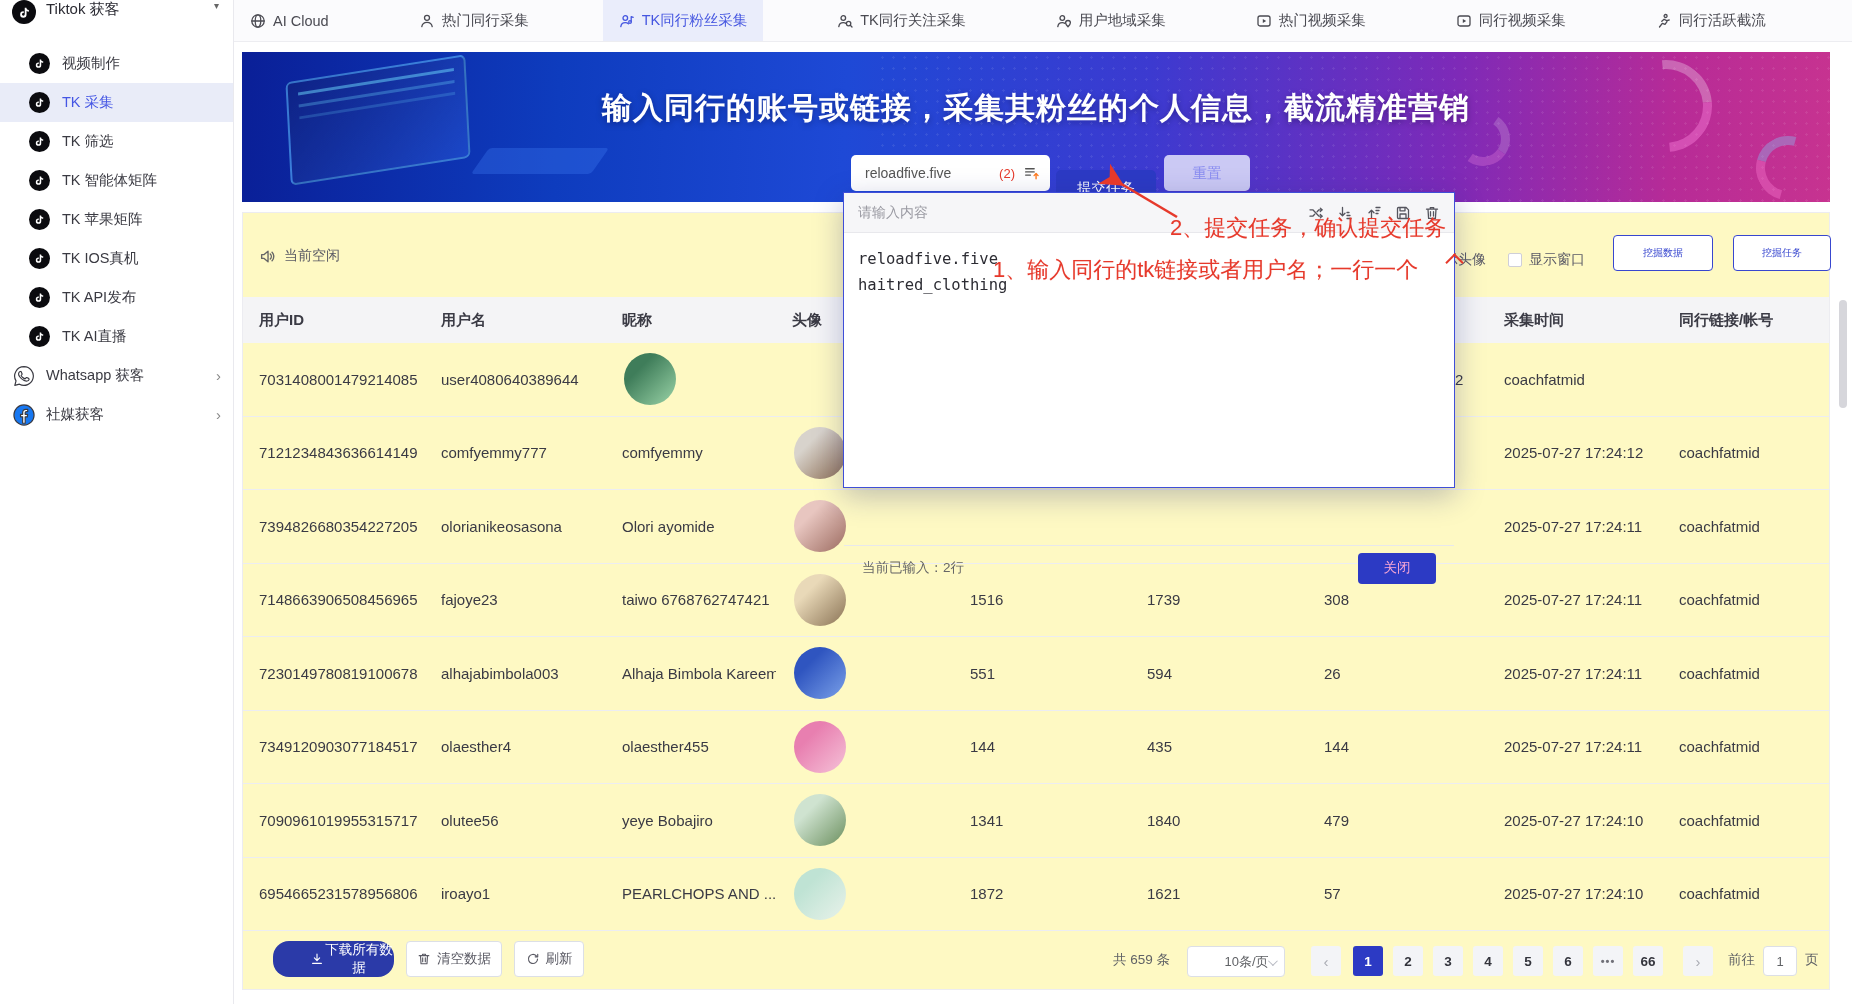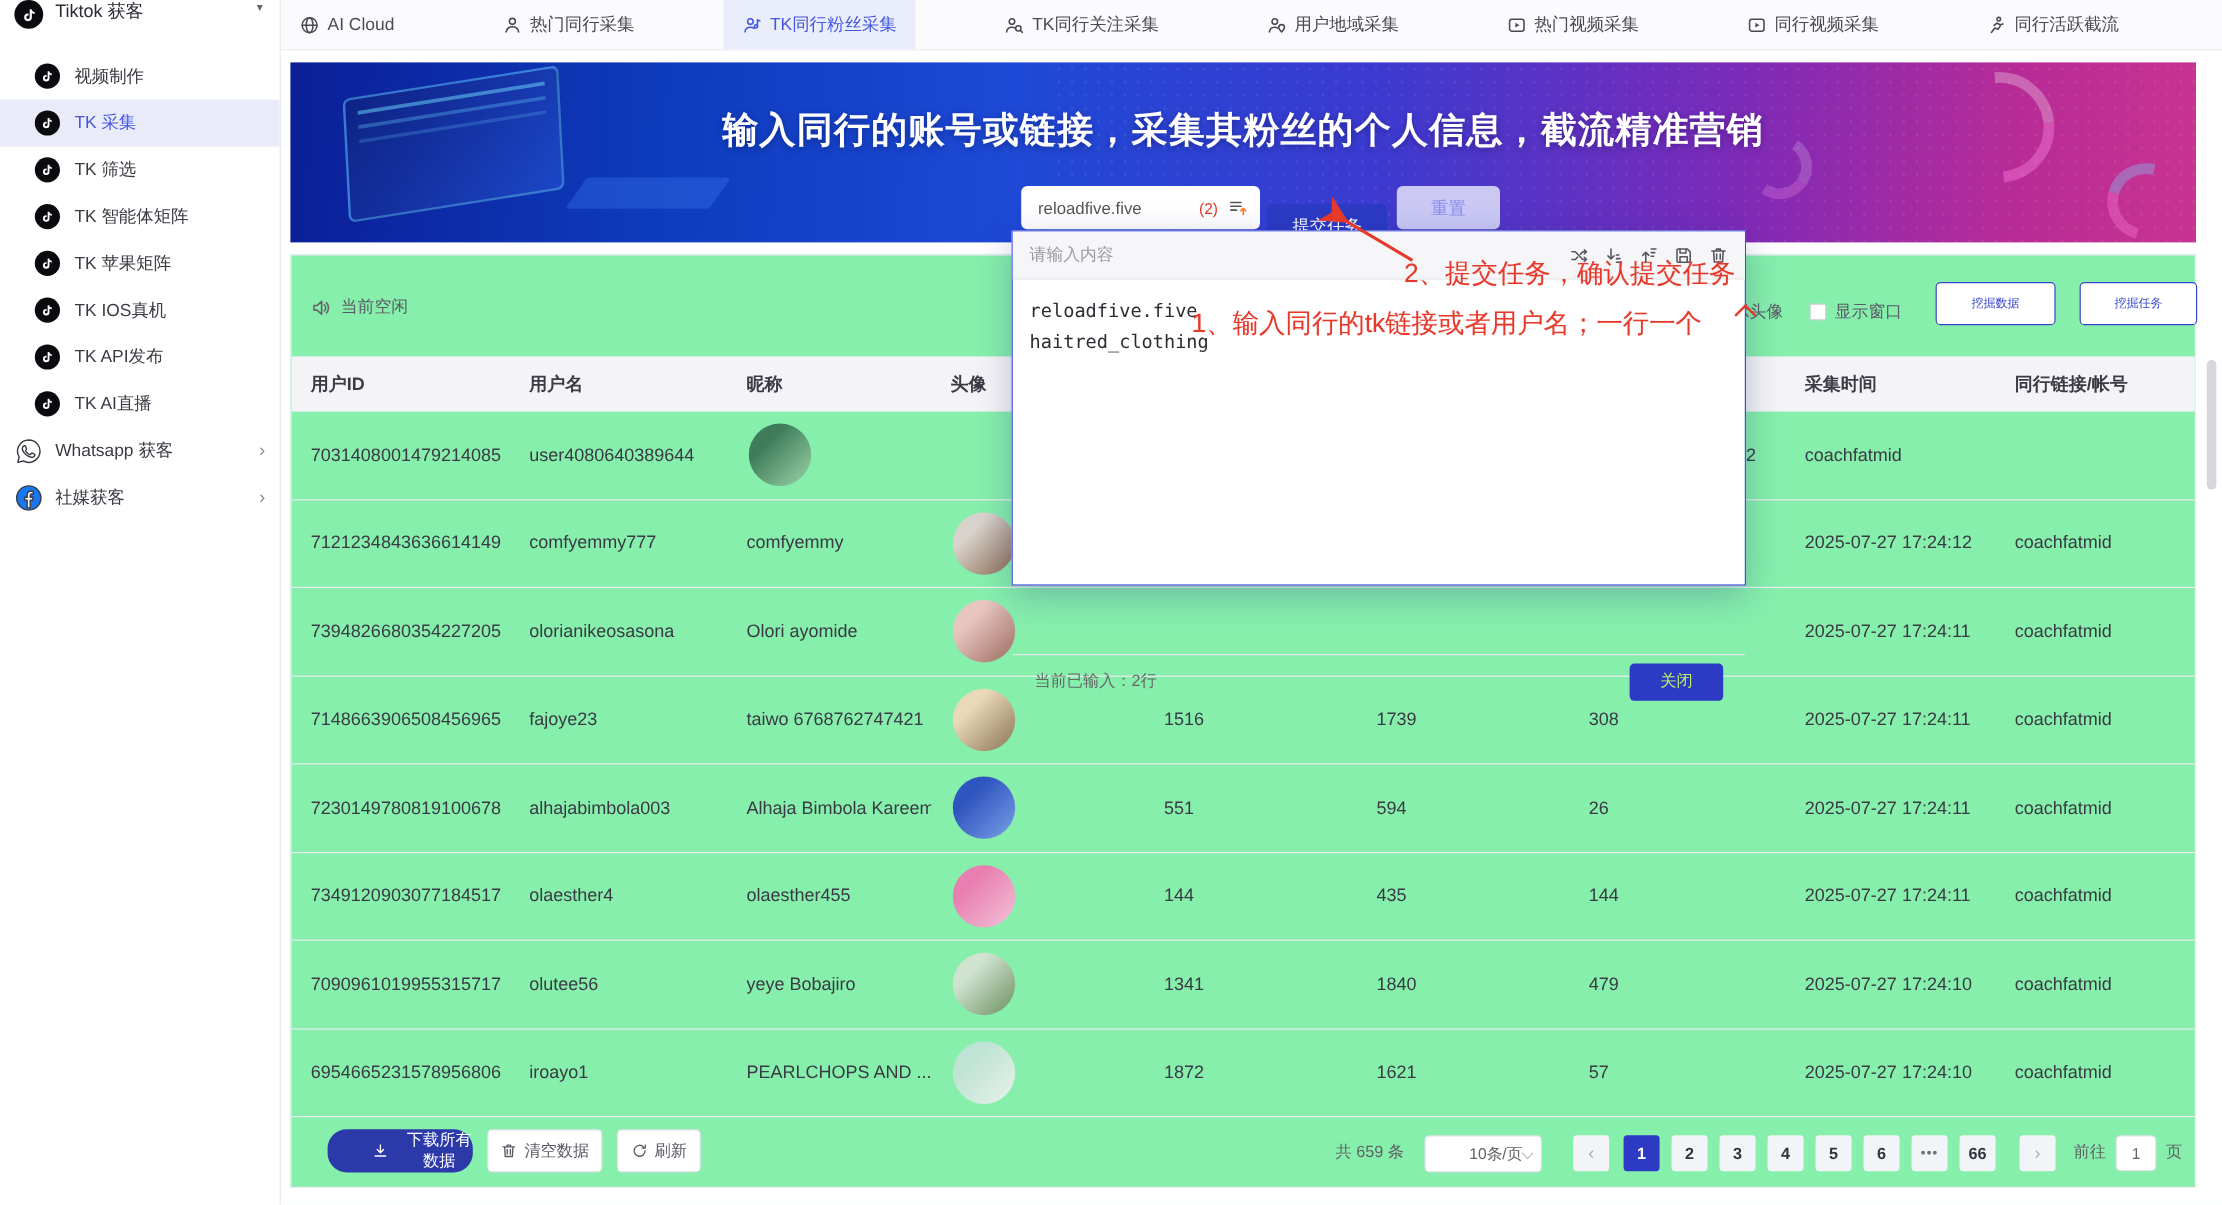--- a/index.html
+++ b/index.html
@@ -58,41 +58,41 @@
     display:flex; align-items:center; padding:0 10px 0 14px; cursor:text; }
   #task-input .val { font-size:14px; color:#555; flex:1; }
   #task-input .cnt { font-size:13px; color:#e63a2b; margin-right:8px; }
   #task-input .ico svg { width:17px; height:17px; color:#555; }
   #submit-btn { position:absolute; left:814px; top:118px; width:100px; height:36px; background:var(--primary); color:#fff;
     border:none; border-radius:5px; font-size:14.5px; cursor:pointer; font-family:inherit; }
   #reset-btn { position:absolute; left:922px; top:103px; width:86px; height:36px; background:var(--reset-bg); color:var(--reset-text);
     border:none; border-radius:5px; font-size:14.5px; cursor:pointer; font-family:inherit; }
 
   
-  #panel { position:absolute; left:242px; top:212px; width:1588px; height:778px; background:#86efac; border:1px solid #ececf1; }
+  #panel { position:absolute; left:242px; top:212px; width:1588px; height:778px; background:#fef9c3; border:1px solid #ececf1; }
   #status-row { position:absolute; left:0; top:0; width:100%; height:80px; }
   #status-left { position:absolute; left:16px; top:34px; display:flex; align-items:center; gap:8px; color:#5a5a64; font-size:14px; }
   #status-left .ico svg { width:17px; height:17px; color:#666; }
   .cb-group { position:absolute; top:38px; display:flex; align-items:center; gap:7px; font-size:14px; color:#5a5a66; cursor:pointer; }
   .cb { width:14px; height:14px; border:1px solid #cfcfd8; border-radius:2px; background:#fff; }
   .mine-btn { position:absolute; top:22px; height:36px; background:#fff; border:1px solid #3847cf; color:#3847cf;
     border-radius:4px; font-size:10px; cursor:pointer; font-family:inherit; }
 
   
   .grid-row { display:grid; grid-template-columns:182px 181px 170px 178px 177px 177px 180px 175px 168px; }
   #thead { position:absolute; left:0; top:84px; width:1586px; height:46px; background:#f4f4f6; }
   #thead .th { display:flex; align-items:center; padding-left:16px; font-size:15px; font-weight:bold; color:#3b3b45; }
   #tbody { position:absolute; left:0; top:130px; width:1586px; }
   .tr { border-bottom:1px solid #ecedf2; height:73.5px; }
   .tr .td { display:flex; align-items:center; padding-left:16px; font-size:15px; color:#3a3a44; overflow:hidden; white-space:nowrap; }
   .avatar { width:52px; height:52px; border-radius:50%; margin-left:2px; flex:0 0 auto; }
 
   
   #download-btn { position:absolute; left:30px; top:728px; width:121px; height:36px; background:var(--primary-dark); color:#fff;
-    border:none; border-radius:16px; font-size:13.5px; cursor:pointer; display:flex; align-items:center; justify-content:center; gap:14px; font-family:inherit;padding-left:37px; }
+    border:none; border-radius:16px; font-size:13.5px; cursor:pointer; display:flex; align-items:center; justify-content:center; gap:0; font-family:inherit;padding-left:37px; }
   .ghost-btn { position:absolute; top:728px; height:36px; background:#fff; border:1px solid #dcdfe6; color:#5a5a64;
     border-radius:4px; font-size:13.5px; cursor:pointer; display:flex; align-items:center; justify-content:center; gap:6px; font-family:inherit; }
   .ghost-btn .ico svg, #download-btn .ico svg { width:14px; height:14px; }
   #pg-total { position:absolute; left:870px; top:738px; font-size:13.5px; color:#606266; }
   #pg-select { position:absolute; left:944px; top:733px; width:98px; height:31px; border:1px solid #dcdfe6; border-radius:4px;
     background:#fff; font-size:13px; color:#606266; display:flex; align-items:center; padding-left:21px; cursor:pointer;justify-content:center; }
   #pg-select .sel-caret { position:absolute; right:9px; top:12px; width:7px; height:7px; border-right:1.4px solid #b7bac2;
     border-bottom:1.4px solid #b7bac2; transform:rotate(45deg) translateY(-2px); }
   .pg-nav { position:absolute; top:733px; width:30px; height:30px; background:#f3f4f7; border-radius:3px; border:none;
     color:#a9abb3; font-size:15px; cursor:pointer; display:flex; align-items:center; justify-content:center; font-family:inherit; }
@@ -111,21 +111,21 @@
     border:1px solid #3f4ed8; box-shadow:0 8px 28px rgba(25,35,120,.28); }
   #modal-head { height:40px; background:#f6f6f8; border-bottom:1px solid #e8e8ec; display:flex; align-items:center; padding:0 14px; }
   #modal-head .ph { font-size:14px; color:#9a9aa2; flex:1; }
   #modal-tools { display:flex; gap:13px; }
   #modal-tools .ico { cursor:pointer; color:#55555e; }
   #modal-tools .ico svg { width:16px; height:16px; }
   #modal-body { height:312px; padding:13px 14px; font-family:"DejaVu Sans Mono","Liberation Mono",monospace;
     font-size:15.5px; color:#2c2c33; line-height:26px; cursor:text; }
   #modal-foot { height:45px; border-top:1px solid #e8e8ec; display:flex; align-items:center; padding:0 18px; }
   #modal-foot .cnt { font-size:13.5px; color:#666; flex:1; }
-  #close-btn { width:78px; height:31px; background:var(--primary); color:#bef264; border:none; border-radius:4px;
+  #close-btn { width:78px; height:31px; background:var(--primary); color:#f9a8d4; border:none; border-radius:4px;
     font-size:13.5px; cursor:pointer; font-family:inherit; }
 
   
   .anno { position:absolute; color:var(--red); font-size:22px; z-index:30; white-space:nowrap; text-shadow:0 0 1px rgba(230,57,43,.2); }
   #anno-arrow { position:absolute; left:1085px; top:165px; z-index:30; overflow:visible; }
   #anno-caret { position:absolute; left:1448px; top:256px; width:13px; height:13px; z-index:30;
     border-left:2.5px solid var(--red); border-top:2.5px solid var(--red); transform:rotate(45deg); }
 
   
   #scroll-thumb { position:absolute; left:1839px; top:300px; width:8px; height:108px; background:#d6d6db; border-radius:4px; z-index:6; cursor:grab; }

